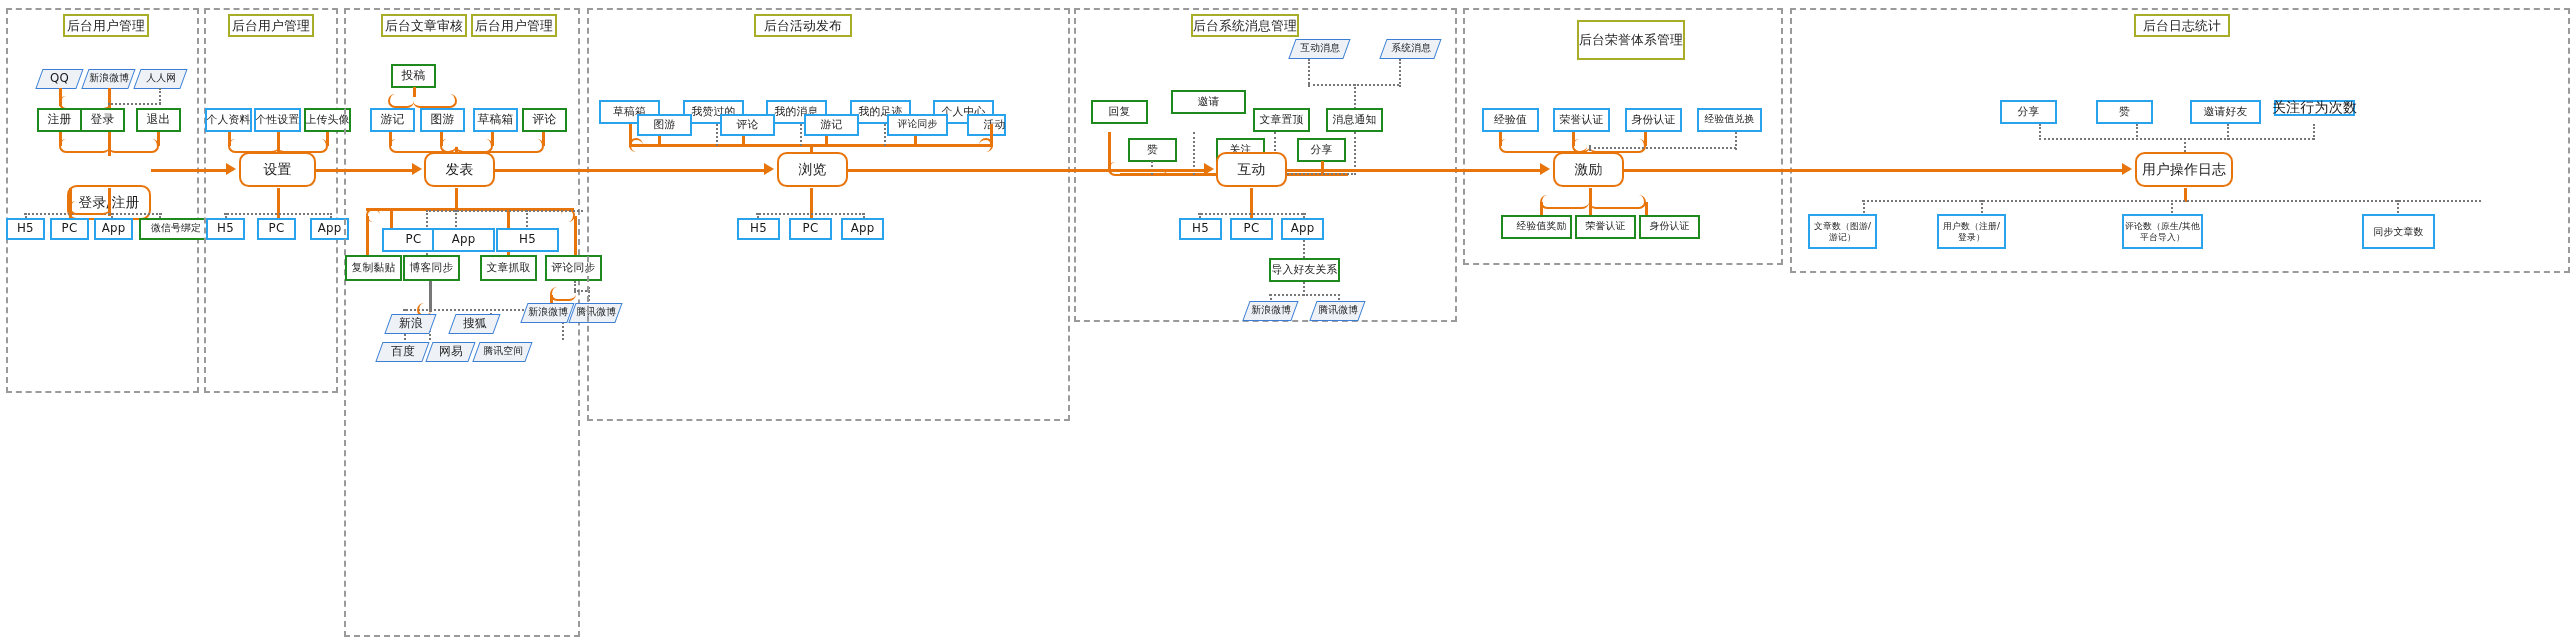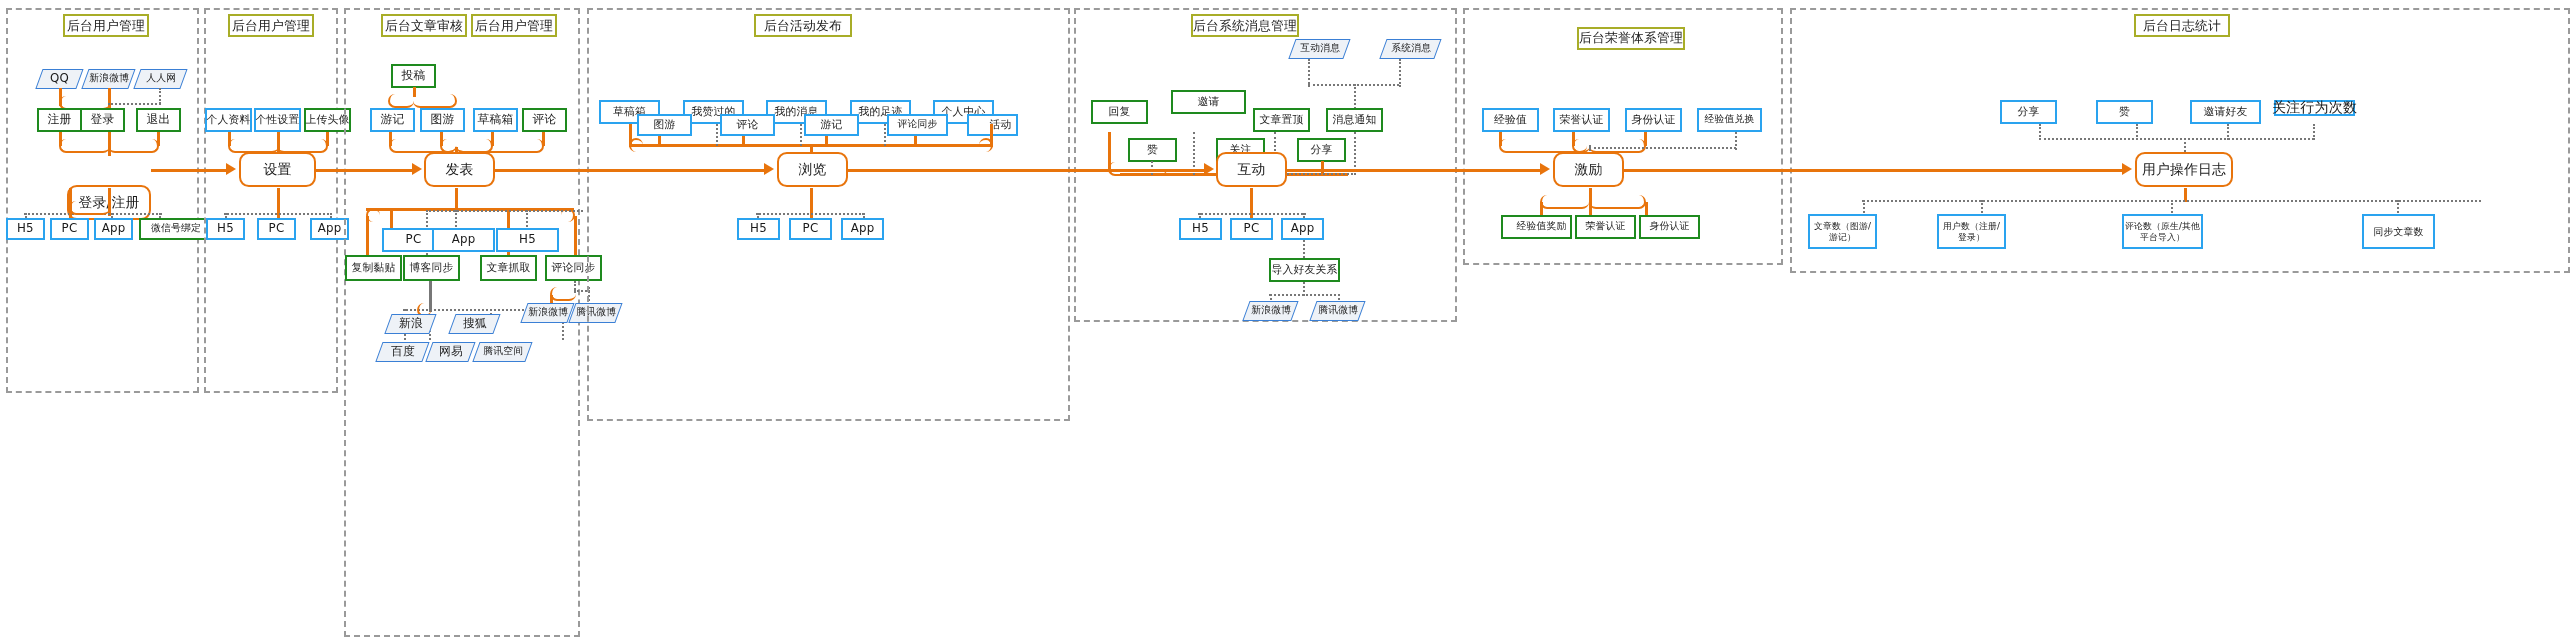--- a/index.html
+++ b/index.html
@@ -285,21 +285,21 @@
   <div class="stack-sh" style="left:812px;top:108px;width:55px;height:21.6px;"></div>
   <div class="stack-sh" style="left:810px;top:111px;width:55px;height:21.6px;"></div>
   <div class="node n-stack" style="left:804px;top:114px;width:55px;height:21.6px;font-size:10.8px;">游记</div>
 
   <div class="stack-sh" style="left:896px;top:108px;width:61px;height:21.6px;"></div>
   <div class="stack-sh" style="left:893px;top:111px;width:61px;height:21.6px;"></div>
   <div class="node n-stack" style="left:887px;top:114px;width:61px;height:21.6px;font-size:9.8px;">评论同步</div>
 
   <div class="stack-sh" style="left:976px;top:108px;width:51px;height:21.6px;"></div>
   <div class="stack-sh" style="left:973px;top:111px;width:51px;height:21.6px;"></div>
-  <div class="node n-stack" style="left:967px;top:114px;width:51px;height:21.6px;font-size:10.8px;padding-left:16px;">活动</div>
+  <div class="node n-stack" style="left:967px;top:114px;width:39px;height:21.6px;font-size:10.8px;padding-left:16px;">活动</div>
 
   <div class="ln ln-h" style="left:629px;top:144px;width:364px;"></div>
   <div class="el el-tl" style="left:629px;top:138px;width:13.8px;height:13.8px;"></div>
   <div class="el el-tr" style="left:979px;top:138px;width:13.8px;height:13.8px;"></div>
   <div class="ln ln-v" style="left:629px;top:124px;height:21.6px;"></div>
   <div class="ln ln-v" style="left:658px;top:136px;height:9.8px;"></div>
   <div class="ln ln-v" style="left:742px;top:136px;height:9.8px;"></div>
   <div class="ln ln-v" style="left:825px;top:136px;height:9.8px;"></div>
   <div class="ln ln-v" style="left:914px;top:136px;height:9.8px;"></div>
   <div class="ln ln-v" style="left:990px;top:124px;height:21.6px;"></div>
@@ -374,21 +374,21 @@
   <div class="dot-v" style="left:1338px;top:294px;height:9.8px;"></div>
 
   <div class="node n-para" style="left:1246px;top:301px;width:49px;height:19.6px;">
       <span style="font-size:9.8px;">新浪微博</span>
     </div>
   <div class="node n-para" style="left:1313px;top:301px;width:49px;height:19.6px;">
       <span style="font-size:9.8px;">腾讯微博</span>
     </div>
 
   <div class="group" style="left:1463px;top:7.9px;width:320px;height:257px;"></div>
-  <div class="node n-title" style="left:1577px;top:27px;width:108px;height:23px;text-align:center;">后台荣誉体系管理</div>
+  <div class="node n-title" style="left:1577px;top:20px;width:108px;height:40px;text-align:center;">后台荣誉体系管理</div>
 
   <div class="node n-blue" style="left:1482px;top:108px;width:57px;height:23.6px;font-size:10.8px;">经验值</div>
   <div class="node n-blue" style="left:1553px;top:108px;width:57px;height:23.6px;font-size:10.8px;">荣誉认证</div>
   <div class="node n-blue" style="left:1625px;top:108px;width:57px;height:23.6px;font-size:10.8px;">身份认证</div>
   <div class="node n-blue" style="left:1697px;top:108px;width:65px;height:23.6px;font-size:9.8px;">经验值兑换</div>
 
   <div class="ln ln-v" style="left:1499px;top:132px;height:13.8px;"></div>
   <div class="el el-bl" style="left:1499px;top:139px;width:88px;height:13.8px;"></div>
   <div class="ln ln-v" style="left:1572px;top:132px;height:13.8px;"></div>
   <div class="el el-bl" style="left:1572px;top:139px;width:17.7px;height:13.8px;"></div>

